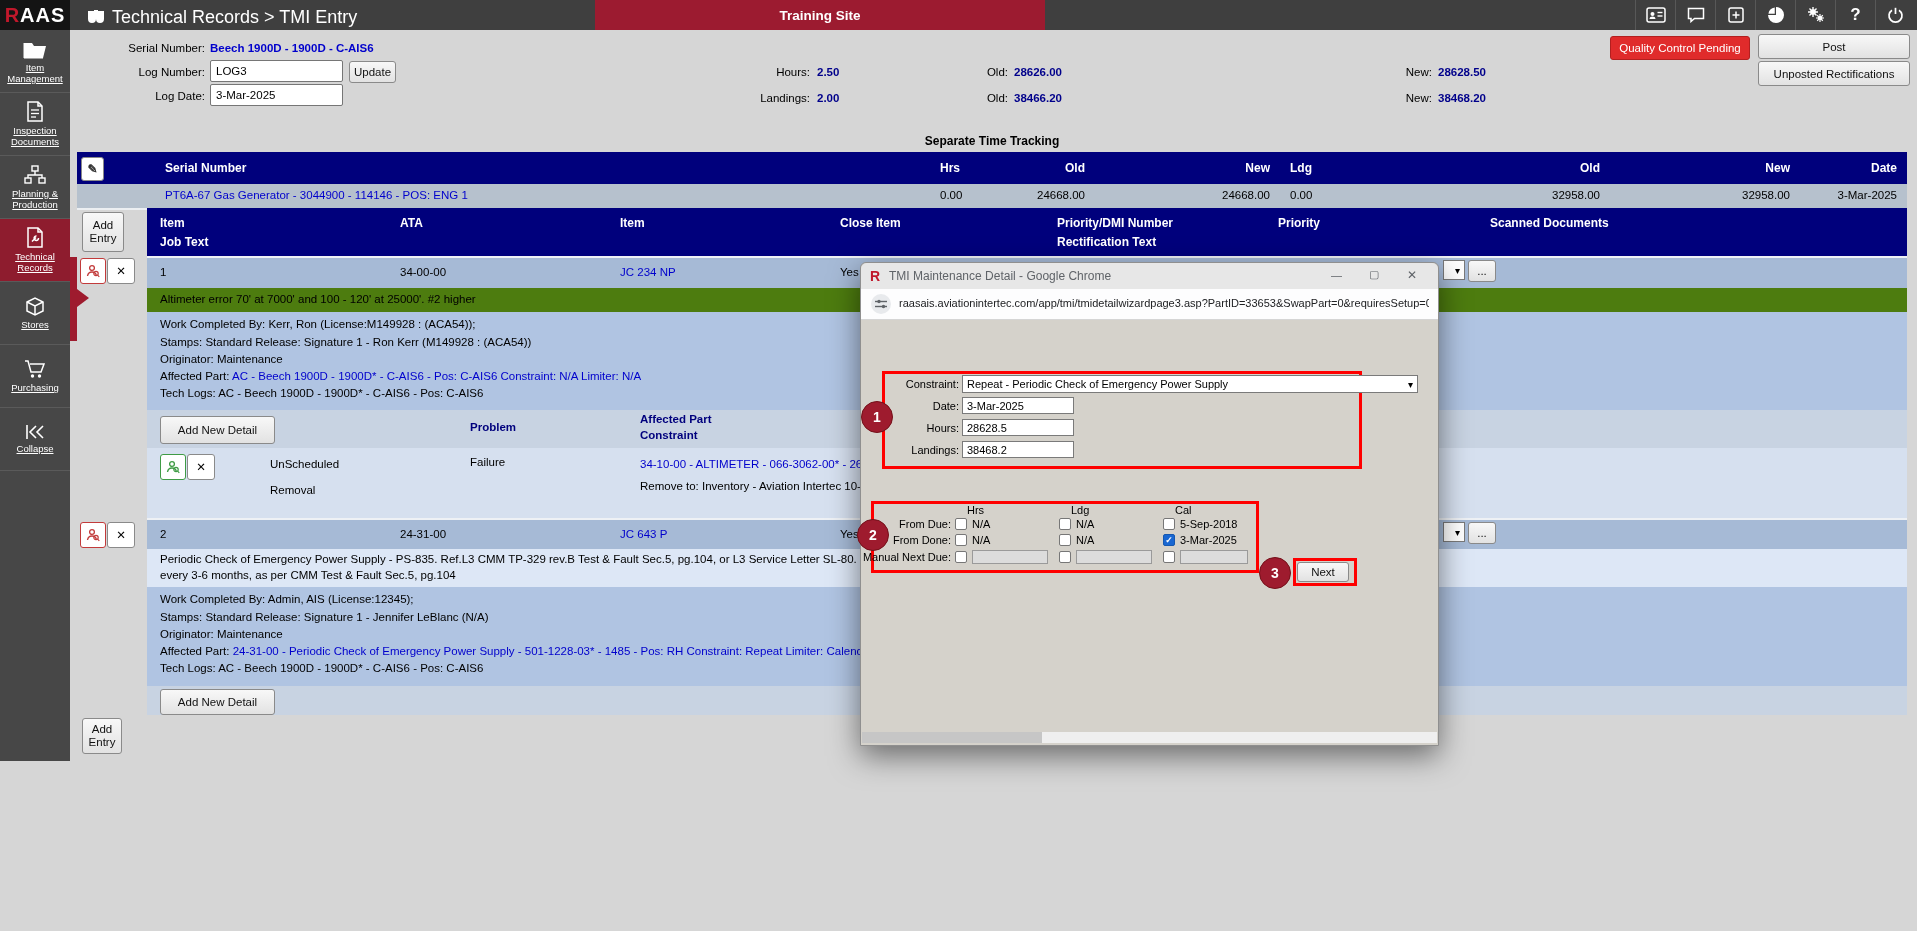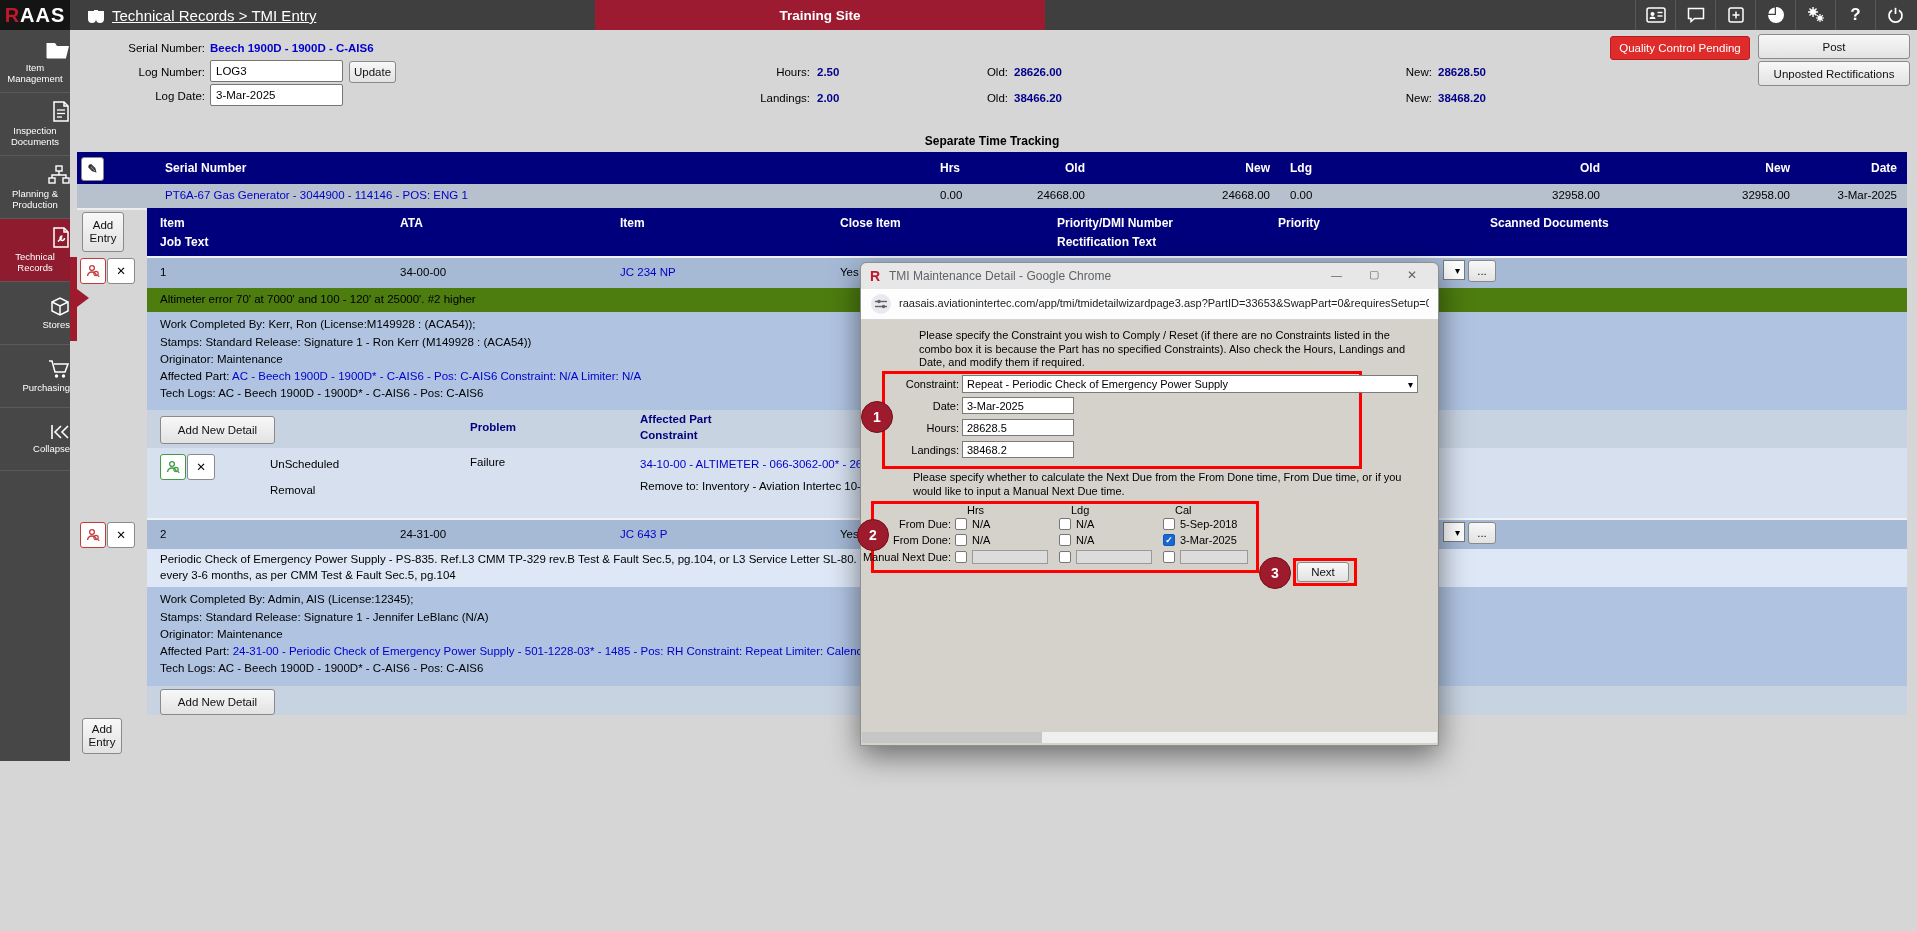--- a/index.html
+++ b/index.html
@@ -7,27 +7,27 @@
   .abs{position:absolute;}
   .b{font-weight:bold;}
   .navy{color:#00007d;}
   .val{color:#00008b;font-weight:bold;}
   .lnk{color:#0000cc;text-decoration:none;cursor:pointer;}
   .r{text-align:right;}
   
   .topbar{left:0;top:0;width:1917px;height:30px;background:#3f3f3f;}
   .logo{left:0;top:0;width:70px;height:30px;background:#141414;display:flex;align-items:center;justify-content:center;font-weight:bold;font-size:20px;color:#fff;letter-spacing:1px;}
   .logo .red{color:#c0182b;}
-  .crumbtxt{left:112px;top:7px;color:#fff;font-size:15px;text-decoration:underline;}
+  .crumbtxt{left:112px;top:7px;color:#fff;font-size:18px;}
   .training{left:595px;top:0;width:450px;height:30px;background:#9c1b30;color:#fff;font-weight:bold;font-size:13.5px;display:flex;align-items:center;justify-content:center;}
   .topicons{left:1635px;top:0;height:30px;display:flex;}
   .ticon{width:39px;height:30px;display:flex;align-items:center;justify-content:center;border-left:1px solid #585858;color:#fff;cursor:pointer;}
   
   .sidebar{left:0;top:30px;width:70px;height:731px;background:#474747;}
-  .sbitem{width:70px;height:62px;border-bottom:1px solid #5a5a5a;display:flex;flex-direction:column;align-items:flex-end;justify-content:center;gap:3px;color:#fff;cursor:pointer;}
+  .sbitem{width:70px;height:62px;border-bottom:1px solid #5a5a5a;display:flex;flex-direction:column;align-items:center;justify-content:center;gap:3px;color:#fff;cursor:pointer;text-decoration:underline;}
   .sbitem .lbl{font-size:9.5px;text-align:center;line-height:11px;}
   .sbitem.active{background:#8e1c2e;}
   
   .btn{background:linear-gradient(#f8f8f8,#e2e2e2);border:1px solid #8a8a8a;border-radius:3px;font-size:11.5px;color:#111;display:flex;align-items:center;justify-content:center;cursor:pointer;font-family:"Liberation Sans",sans-serif;}
   .qcp{background:#e02b2b;color:#fff;border:1px solid #b31f1f;border-radius:3px;display:flex;align-items:center;justify-content:center;font-size:11.5px;cursor:pointer;}
   .inp{background:#fff;border:1px solid #767676;border-radius:2px;font-size:11.5px;padding:0 5px;font-family:"Liberation Sans",sans-serif;box-sizing:border-box;}
   
   .band{left:147px;width:1760px;}
   .navyband{background:#00007c;color:#fff;font-weight:bold;font-size:12px;}
   .iconbtn{background:#fff;border:1px solid #8a8a8a;border-radius:3px;display:flex;align-items:center;justify-content:center;cursor:pointer;}
@@ -379,37 +379,35 @@
         <svg width="12" height="10" viewBox="0 0 12 10">
             <line x1="0" y1="2.5" x2="12" y2="2.5" stroke="#5f6368" stroke-width="1.4"></line>
             <circle cx="4" cy="2.5" r="1.7" fill="#5f6368"></circle>
             <line x1="0" y1="7.5" x2="12" y2="7.5" stroke="#5f6368" stroke-width="1.4"></line>
             <circle cx="8.5" cy="7.5" r="1.7" fill="#5f6368"></circle>
           </svg>
       </span>
       <span class="abs" style="left:38px;top:8px;width:530px;overflow:hidden;white-space:nowrap;font-size:11px;color:#202124;">raasais.aviationintertec.com/app/tmi/tmidetailwizardpage3.asp?PartID=33653&amp;SwapPart=0&amp;requiresSetup=0&amp;Action...</span>
     </div>
 
-    <div class="abs dlgtext" style="left:58px;top:66px;width:505px;">Please specify the Constraint you wish to Comply / Reset (if there are no Constraints listed in the combo box it is because the Part has no specified Constraints). Also check the Hours, Landings and Date, and modify them if required.</div>
 
     <div class="abs redbox" style="left:21px;top:108px;width:474px;height:92px;"></div>
     <div class="abs badge" style="left:0px;top:138px;">1</div>
     <div class="abs dlgtext r" style="left:28px;top:115px;width:70px;">Constraint:</div>
     <div class="abs dsel" style="left:101px;top:112px;width:456px;height:18px;">
       <span style="overflow:hidden;white-space:nowrap;">Repeat - Periodic Check of Emergency Power Supply</span>
         <span style="font-size:10px;">▾</span>
     </div>
     <div class="abs dlgtext r" style="left:28px;top:137px;width:70px;">Date:</div>
     <input class="abs dinp" style="left: 101px; top: 134px; width: 112px; height: 17px;" value="3-Mar-2025">
     <div class="abs dlgtext r" style="left:28px;top:159px;width:70px;">Hours:</div>
     <input class="abs dinp" style="left: 101px; top: 156px; width: 112px; height: 17px;" value="28628.5">
     <div class="abs dlgtext r" style="left:28px;top:181px;width:70px;">Landings:</div>
     <input class="abs dinp" style="left: 101px; top: 178px; width: 112px; height: 17px;" value="38468.2">
 
-    <div class="abs dlgtext" style="left:52px;top:208px;width:505px;">Please specify whether to calculate the Next Due from the From Done time, From Due time, or if you would like to input a Manual Next Due time.</div>
 
     <div class="abs redbox" style="left:10px;top:238px;width:382px;height:66px;"></div>
     <div class="abs badge" style="left:-4px;top:256px;">2</div>
     <div class="abs dlgtext" style="left:106px;top:241px;">Hrs</div>
     <div class="abs dlgtext" style="left:210px;top:241px;">Ldg</div>
     <div class="abs dlgtext" style="left:314px;top:241px;">Cal</div>
 
     <div class="abs dlgtext r" style="left:2px;top:255px;width:88px;">From Due:</div>
     <div class="abs cb" style="left:94px;top:255px;"></div>
     <div class="abs dlgtext" style="left:111px;top:255px;">N/A</div>

